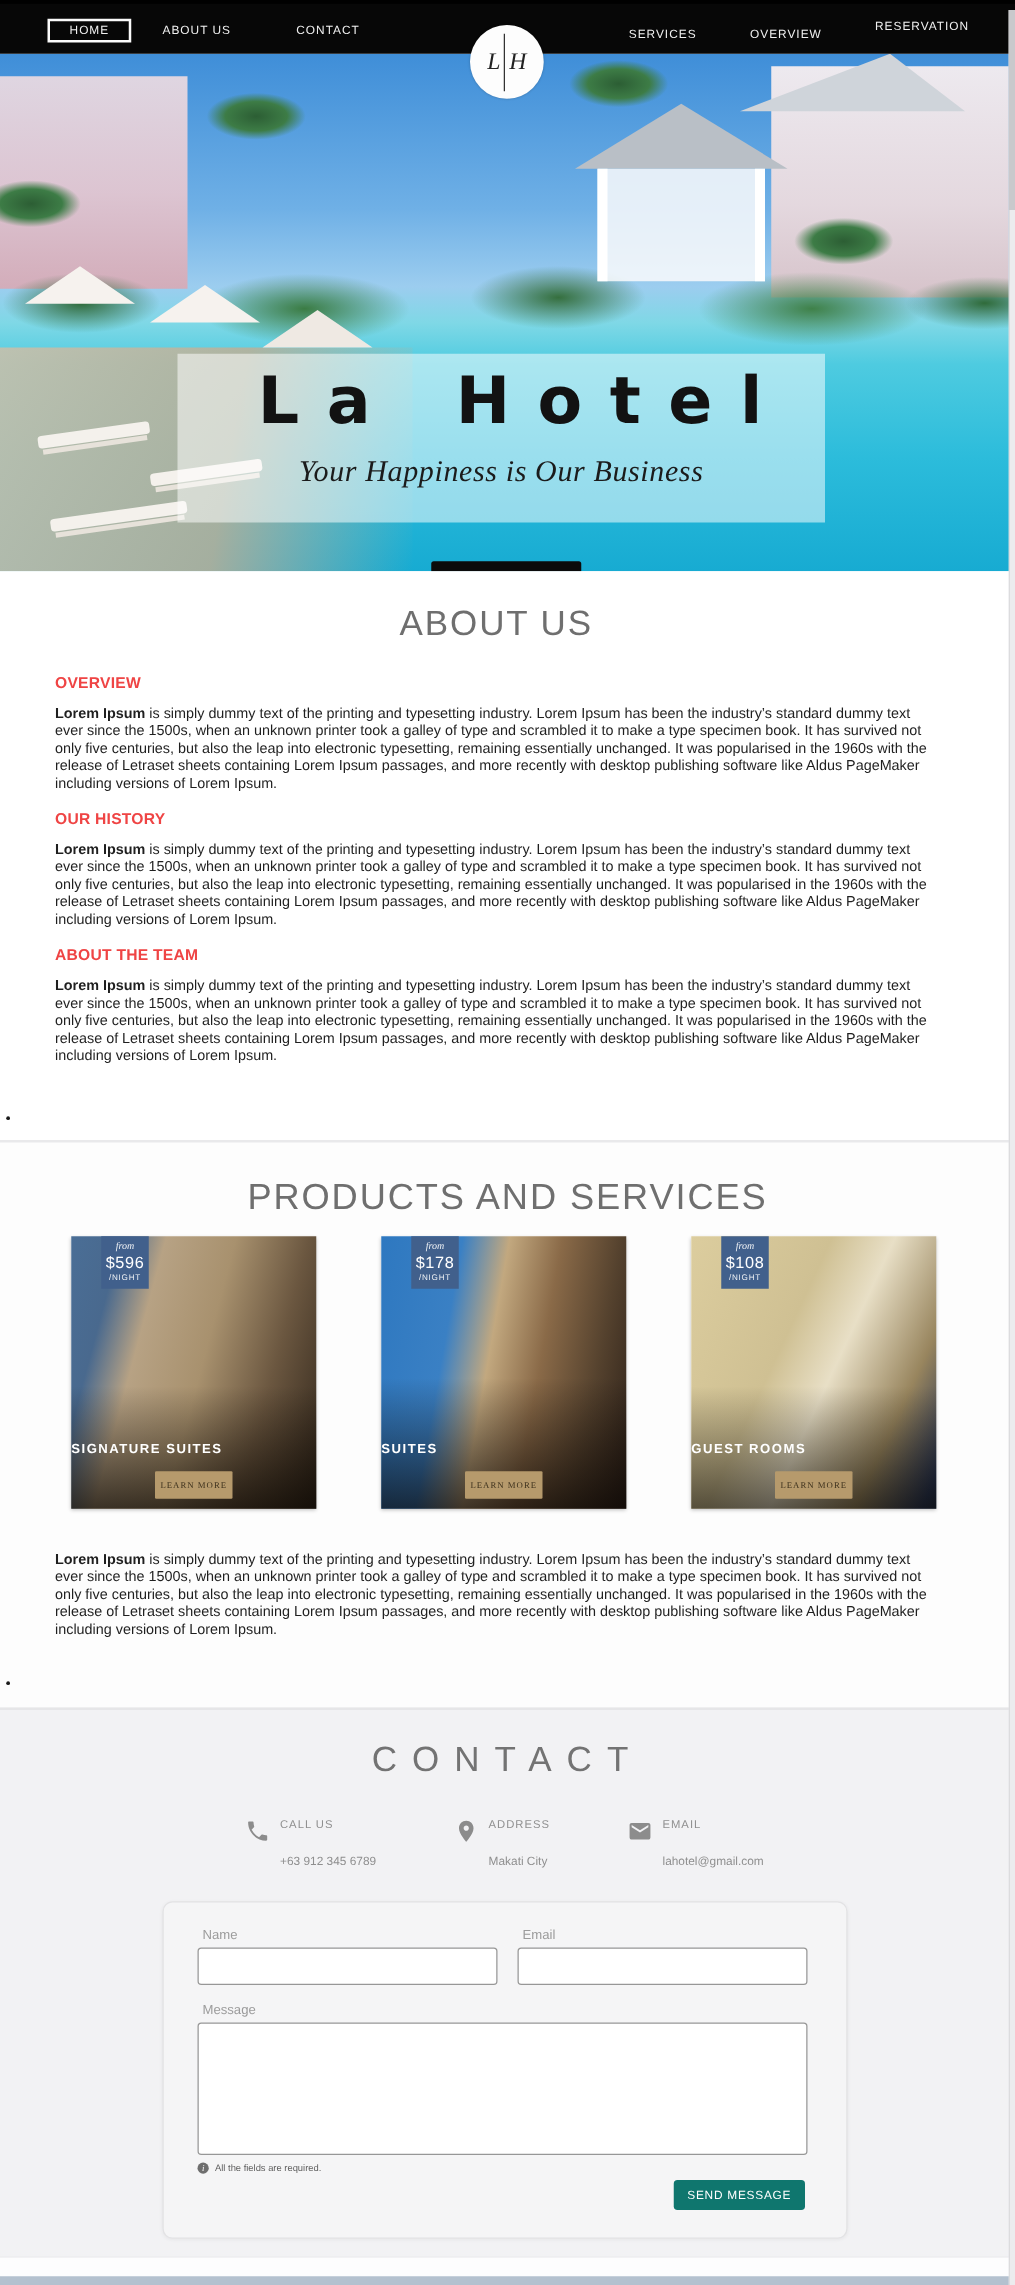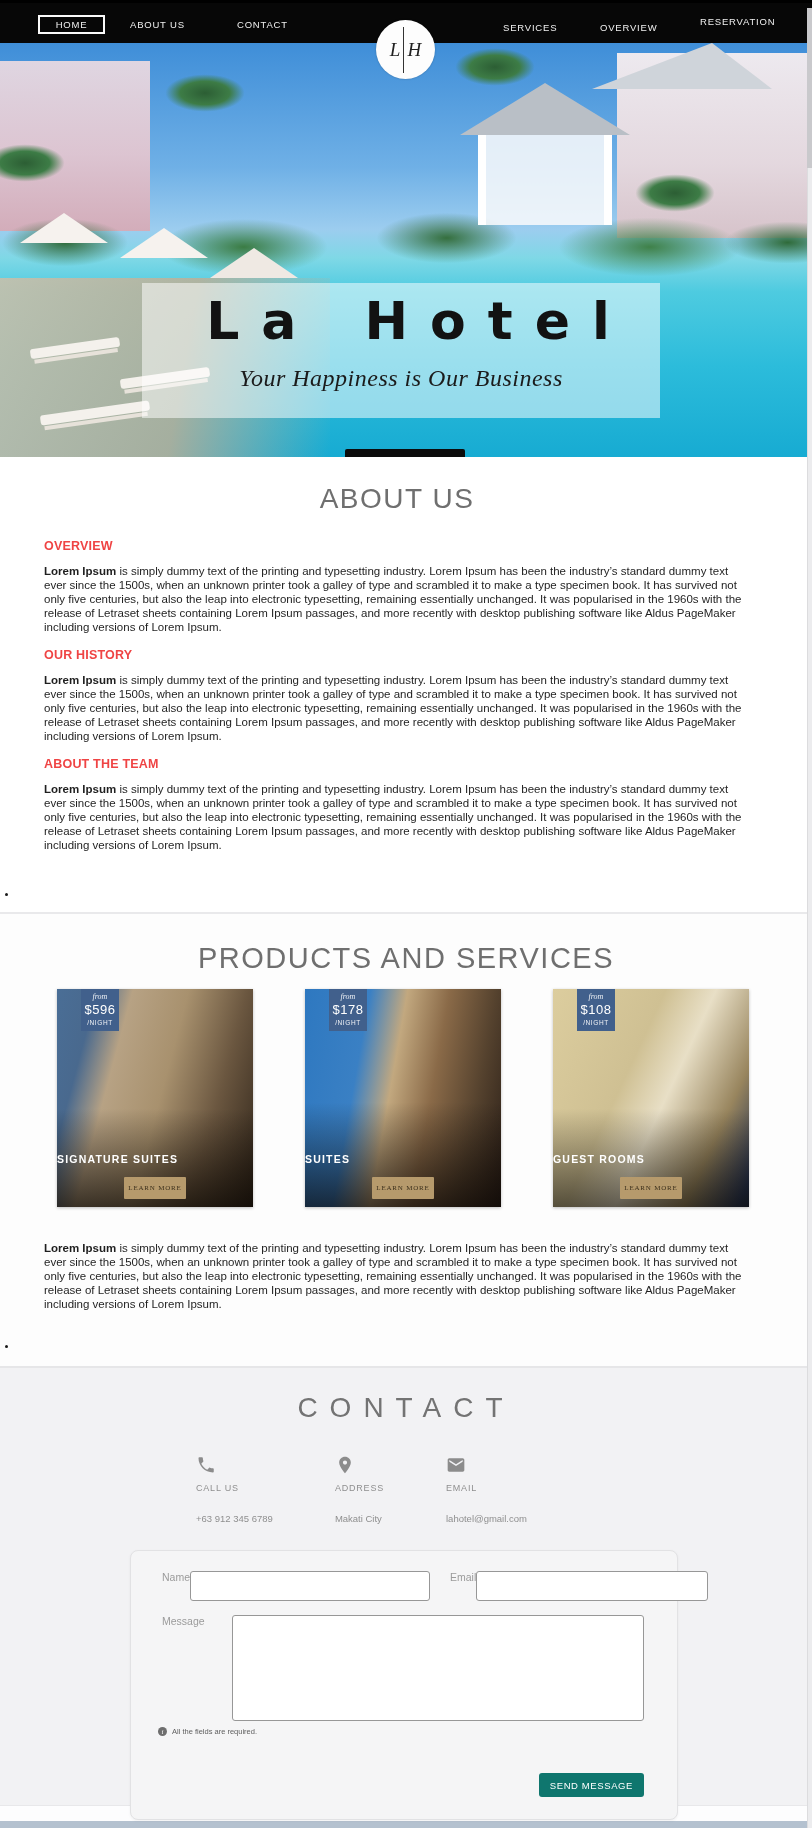--- a/index.html
+++ b/index.html
@@ -92,32 +92,32 @@
   .card-title { position:absolute; left:0; right:0; bottom:42px; text-align:left; color:#fff; font-size:10.5px; font-weight:700; letter-spacing:1.2px; }
   .card-cta { position:absolute; left:50%; transform:translateX(-50%); bottom:8px; width:62px; height:22px; background:#b69a6c;
     border:none; border-radius:1px; color:#3c301c; font-family:"Liberation Serif", serif; font-size:7px; letter-spacing:.8px; cursor:pointer; }
   .products .body-par { margin:34px 62px 0 44px; }
   .products-dot { bottom:18px; }
 
   
   .contact { position:relative; width:812px; height:439px; background:#f2f2f4; border-top:2px solid #e6e6e8; padding-top:24px; }
   .contact .sec-heading { letter-spacing:12px; color:#737373; }
   .info-row { display:flex; justify-content:flex-start; padding-left:196px; gap:62px; margin-top:30px; }
-  .info-item { display:flex; align-items:flex-start; gap:8px;flex-direction:column; }
+  .info-item { display:flex; align-items:flex-start; gap:8px; }
   .info-icon { width:20px; height:20px; fill:#8c8c8c; flex:0 0 auto; margin-top:1px; }
   .info-label { font-size:9px; color:#8f8f8f; letter-spacing:.8px; }
   .info-value { font-size:9.5px; color:#8f8f8f; margin-top:20px; }
   .form-panel { position:relative; margin:26px 0 0 130px; width:548px; height:270px; background:#f5f5f6;
     border:1px solid #e2e2e4; border-radius:8px; box-shadow:0 1px 3px rgba(0,0,0,.05); padding:20px 33px 0 27px; }
   .form-row { display:flex; gap:16px; }
-  .field { display:flex; flex-direction:row; }
+  .field { display:flex; flex-direction:column; }
   .field label { font-size:10.5px; color:#9b9b9b; margin:0 0 4px 4px; }
   .field input { height:30px; border:1px solid #979797; border-radius:3px; background:#fff; padding:0 8px; font-size:11px; color:#333; }
   .f-name input { width:240px; } .f-email input { width:232px; }
-  .f-message { margin-top:14px;gap:27px; }
+  .f-message { margin-top:14px; }
   .f-message textarea { width:488px; height:106px; border:1px solid #979797; border-radius:3px; background:#fff; resize:none; padding:6px 8px; font-size:11px; color:#333; font-family:"Liberation Sans", sans-serif; }
   .note-row { display:flex; align-items:center; gap:5px; margin-top:6px; }
   .note-icon { width:9px; height:9px; border-radius:50%; background:#6e6e6e; color:#fff; font-size:7px; font-style:italic;
     font-family:"Liberation Serif", serif; display:flex; align-items:center; justify-content:center; }
   .note-text { font-size:7.5px; color:#5f5f5f; }
   .send-btn { position:absolute; right:33px; bottom:22px; height:24px; padding:0 11px; background:#0f766e; color:#fff;
     border:none; border-radius:3px; font-size:9.5px; letter-spacing:.6px; font-family:"Liberation Sans", sans-serif; cursor:pointer; }
 
   
   .white-strip { width:812px; height:16px; background:#fdfdfe; border-top:1px solid #e8e8ea; }

